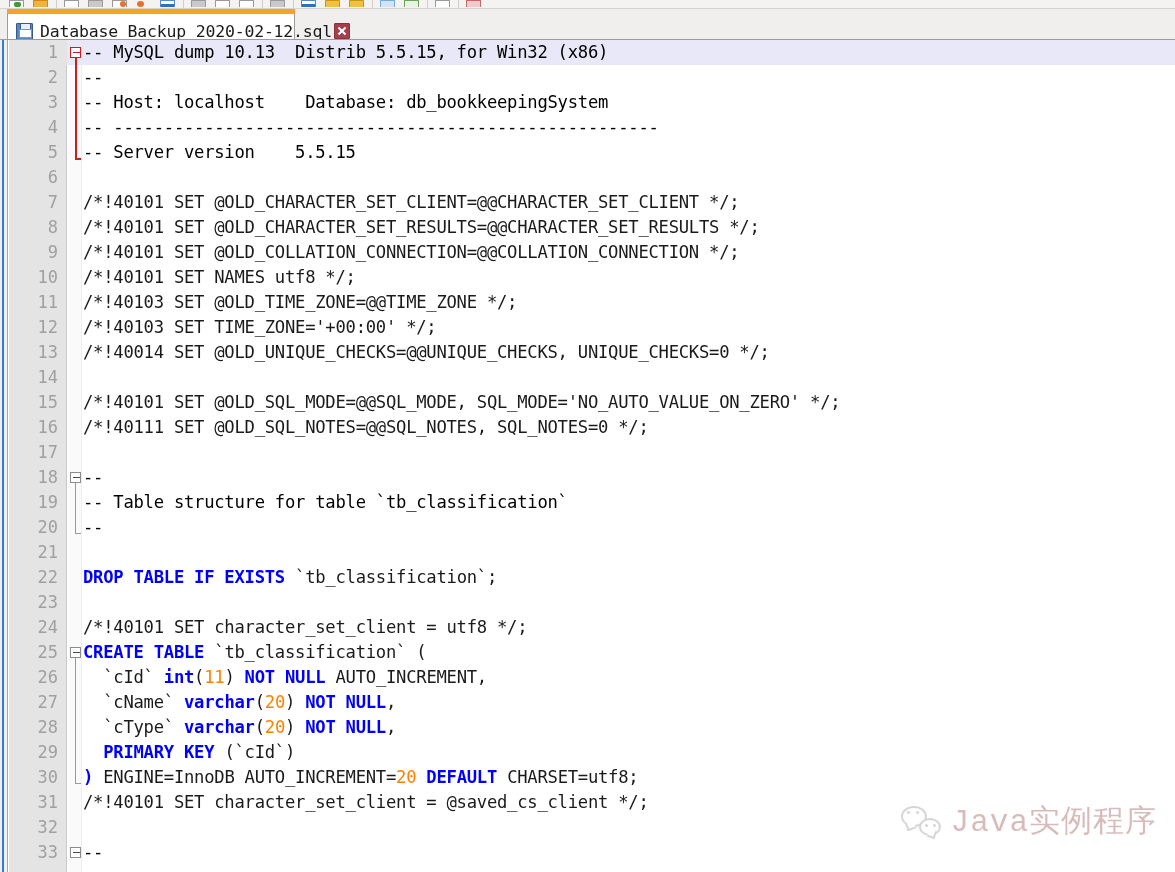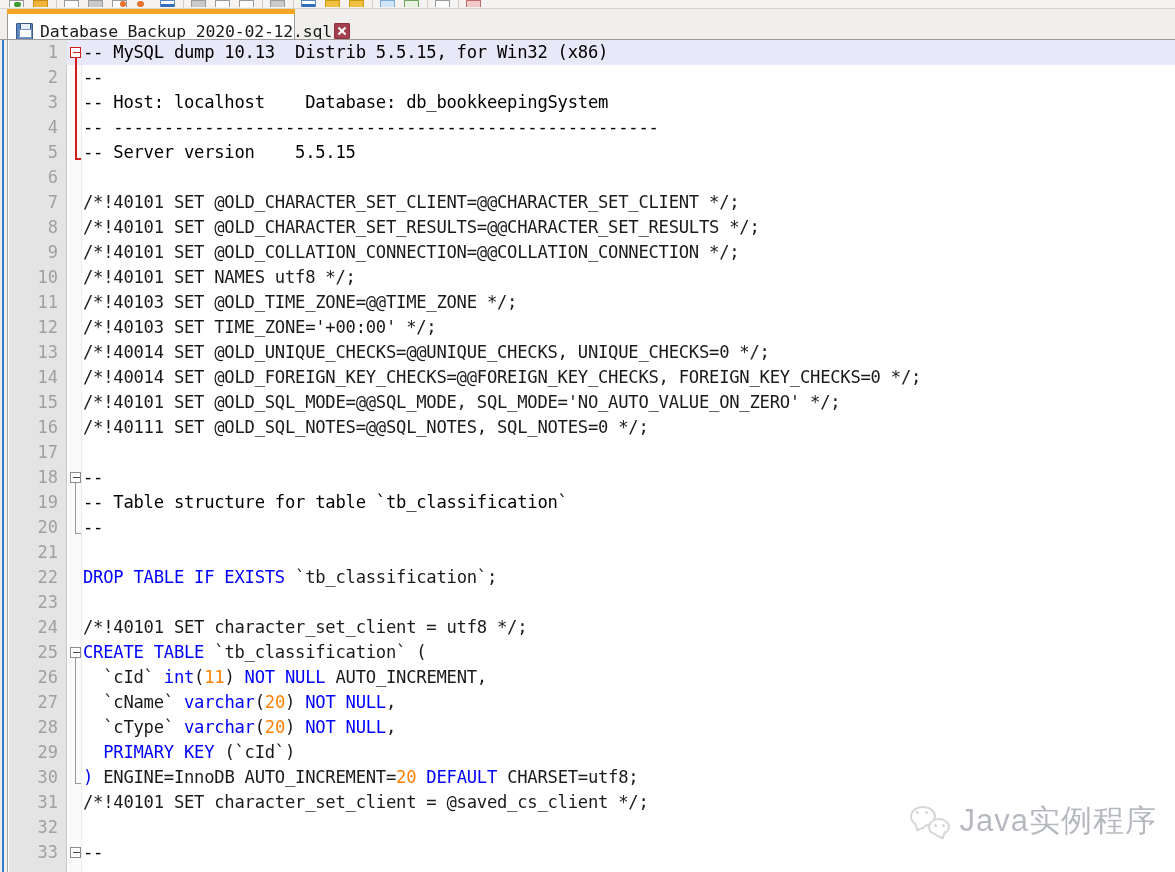--- a/index.html
+++ b/index.html
@@ -206,21 +206,21 @@
     position: absolute; left: 74px; top: 0;
     font-family: "DejaVu Sans Mono", monospace;
     font-size: 17.2px;
     color: #1a1a1a;
     letter-spacing: -0.25px;
     white-space: pre;
   }
 
   
   .cm  { color: #000000; }           
-  .kw  { color: #0000ff; font-weight: normal; }  
+  .kw  { color: #0000ff; font-weight: bold; }  
   .num { color: #ff8000; }           
   .tx  { color: #1a1a1a; }           
 
   
   .fold-box {
     position: absolute; left: 61px;
     width: 11px; height: 11px;
     border: 1px solid #8c8c8c;
     background: #ffffff;
     z-index: 3;
@@ -293,23 +293,23 @@
   }
   .wm-logo .d {
     position: absolute; width: 3px; height: 3px;
     border-radius: 50%; background: #7a7a7a;
   }
   .wm-logo .d1 { left: 6px;  top: 5px; }
   .wm-logo .d2 { left: 15px; top: 5px; }
   .wm-logo .d3 { right: 13px; bottom: 9px; }
   .wm-logo .d4 { right: 5px;  bottom: 9px; }
   .wm-text {
-    font-family: Liberation Sans, sans-serif;
+    font-family: Liberation Mono, monospace;
     font-size: 31px;
-    color: #0f172a;
+    color: #7f1d1d;
     letter-spacing: 1px;
     white-space: nowrap;
   }
 </style>
 </head>
 <body>
 
 <div id="app">
 
   <div class="toolbar" id="toolbar">
@@ -440,21 +440,20 @@
         <div class="row">
           <div class="ln">12</div>
           <div class="code"><span class="tx">/*!40103 SET TIME_ZONE='+00:00' */;</span></div>
         </div>
         <div class="row">
           <div class="ln">13</div>
           <div class="code"><span class="tx">/*!40014 SET @OLD_UNIQUE_CHECKS=@@UNIQUE_CHECKS, UNIQUE_CHECKS=0 */;</span></div>
         </div>
         <div class="row">
           <div class="ln">14</div>
-          <div class="code"><span class="tx">/*!40014 SET @OLD_FOREIGN_KEY_CHECKS=@@FOREIGN_KEY_CHECKS, FOREIGN_KEY_CHECKS=0 */;</span></div>
         </div>
         <div class="row">
           <div class="ln">15</div>
           <div class="code"><span class="tx">/*!40101 SET @OLD_SQL_MODE=@@SQL_MODE, SQL_MODE='NO_AUTO_VALUE_ON_ZERO' */;</span></div>
         </div>
         <div class="row">
           <div class="ln">16</div>
           <div class="code"><span class="tx">/*!40111 SET @OLD_SQL_NOTES=@@SQL_NOTES, SQL_NOTES=0 */;</span></div>
         </div>
         <div class="row">

